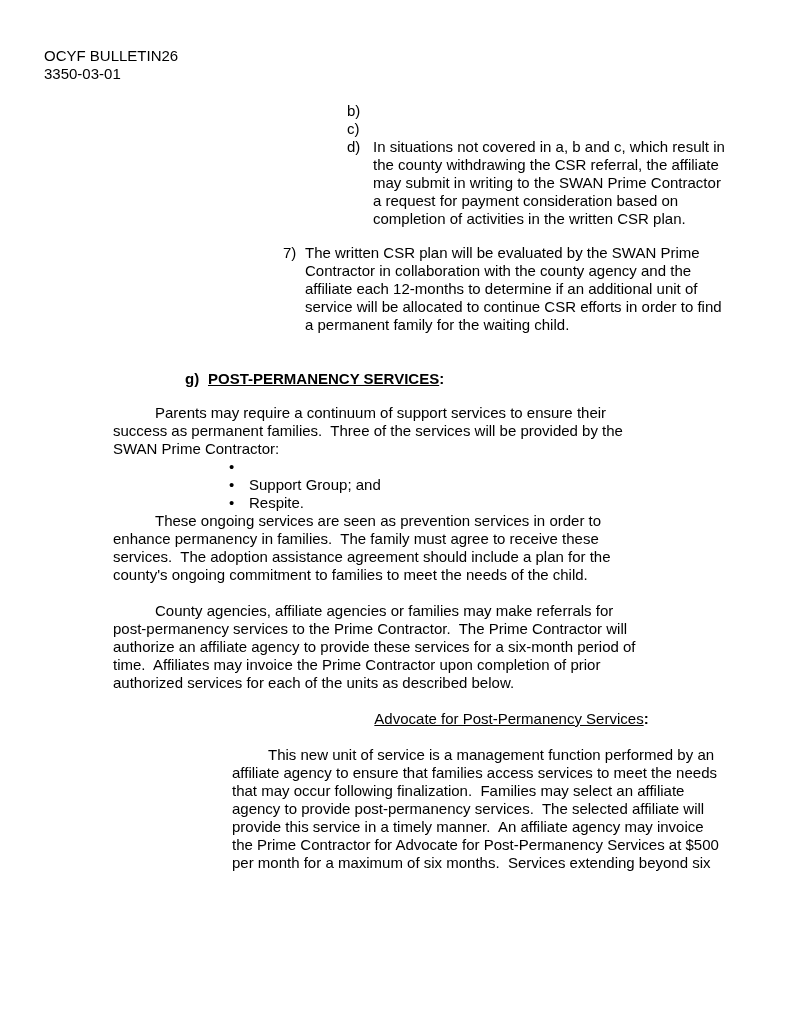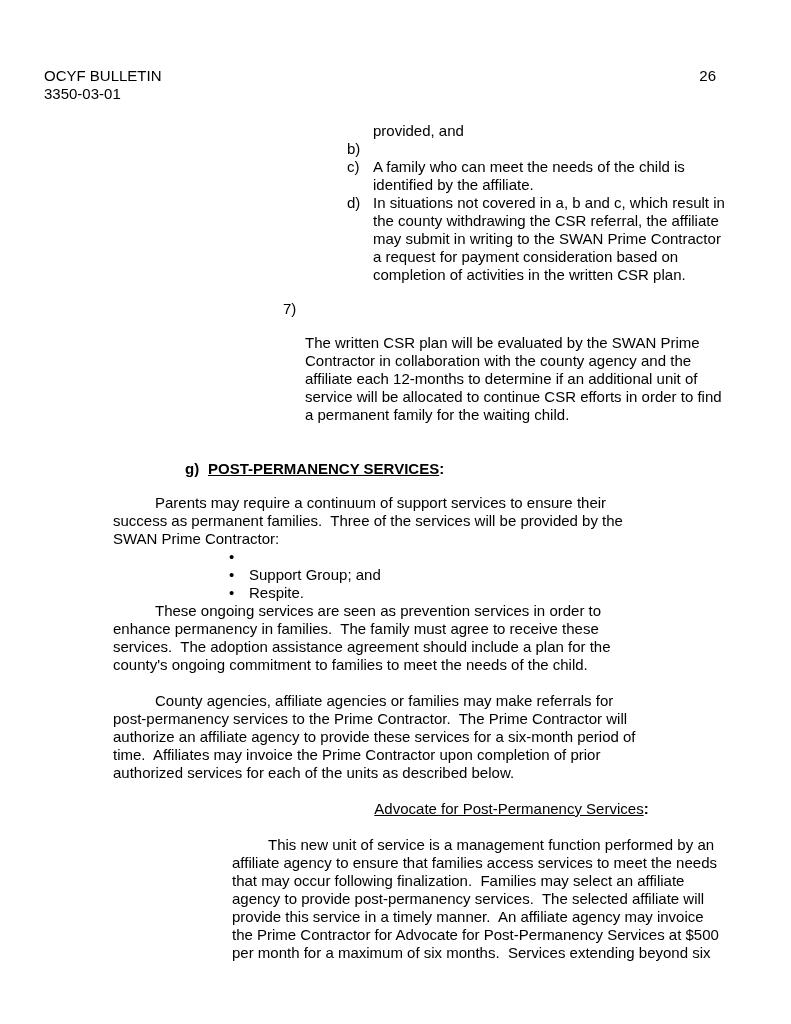--- a/index.html
+++ b/index.html
@@ -10,37 +10,35 @@
     background: #ffffff;
     color: #000000;
     font-family: "Liberation Sans", sans-serif;
     font-size: 15px;
     line-height: 18px;
     position: relative;
     overflow: hidden;
   }
   .header {
     display: flex;
-    justify-content: space-between;
     align-items: flex-start;
     padding: 47px 75px 0 44px;
-    margin-top: 20px;
   }
   .header-left div { white-space: pre; }
   .page-number { text-align: right; }
 
   .list-abcd { margin: 19px 0 0 347px; }
   .cont-line { margin-left: 26px; white-space: pre; }
   .li-row { display: flex; }
   .li-row .marker { width: 26px; flex: none; }
   .li-row .litext { white-space: pre; }
 
   .item7 { display: flex; margin: 16px 0 0 283px; }
   .item7 .marker7 { width: 22px; flex: none; }
-  .item7 .litext { white-space: pre; margin-top: 34px; }
+  .item7 .litext { white-space: pre; }
 
   .heading-g { margin: 36px 0 0 185px; font-weight: bold; }
   .heading-g .gmarker { display: inline-block; width: 23px; }
   .heading-g .gtitle { text-decoration: underline; }
 
   .para { white-space: pre; margin-left: 113px; }
   .p-parents { margin-top: 16px; text-indent: 42px; }
   .p-ongoing { margin-top: 0; text-indent: 42px; }
   .p-county { margin-top: 18px; text-indent: 42px; }
 
@@ -61,28 +59,25 @@
 
   <div class="header">
     <div class="header-left">
       <div>OCYF BULLETIN</div>
       <div>3350-03-01</div>
     </div>
     <div class="page-number">26</div>
   </div>
 
   <div class="list-abcd">
-    <div class="cont-line">provided, and</div>
     <div class="li-row">
       <span class="marker">b)</span>
     </div>
     <div class="li-row">
       <span class="marker">c)</span>
-      <span class="litext">A family who can meet the needs of the child is
-identified by the affiliate.</span>
     </div>
     <div class="li-row">
       <span class="marker">d)</span>
       <span class="litext">In situations not covered in a, b and c, which result in
 the county withdrawing the CSR referral, the affiliate
 may submit in writing to the SWAN Prime Contractor
 a request for payment consideration based on
 completion of activities in the written CSR plan.</span>
     </div>
   </div>

